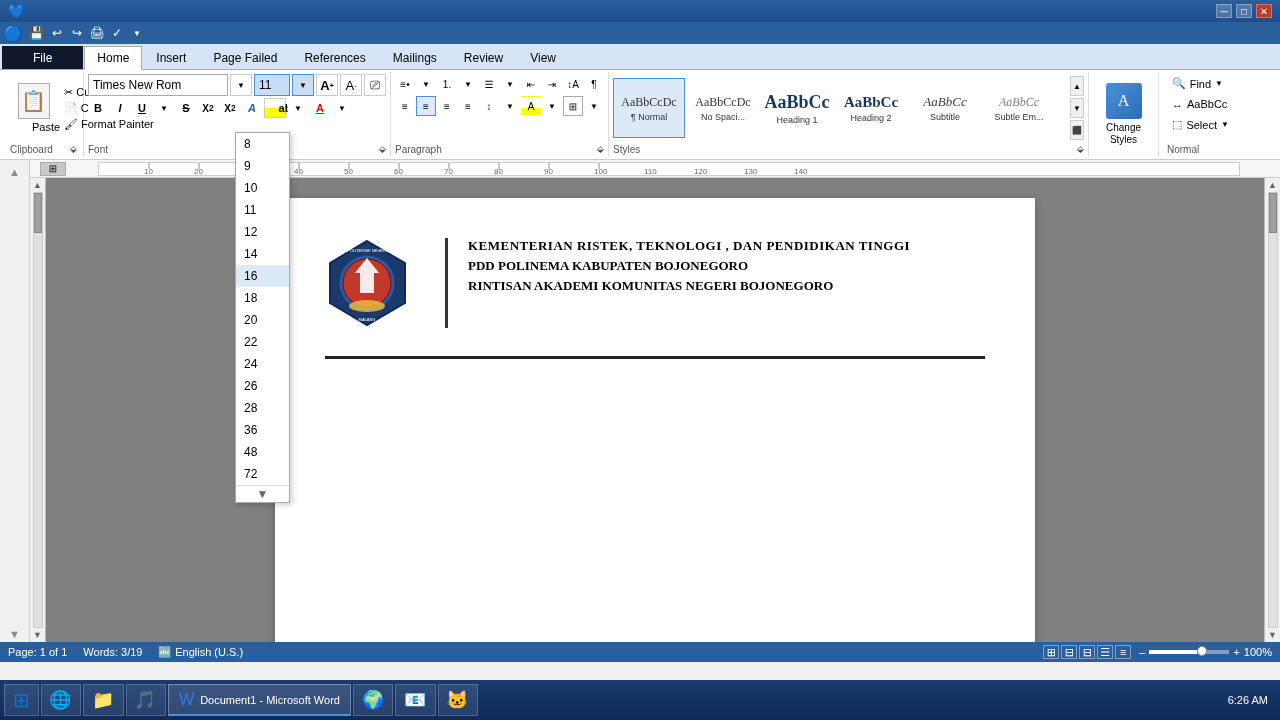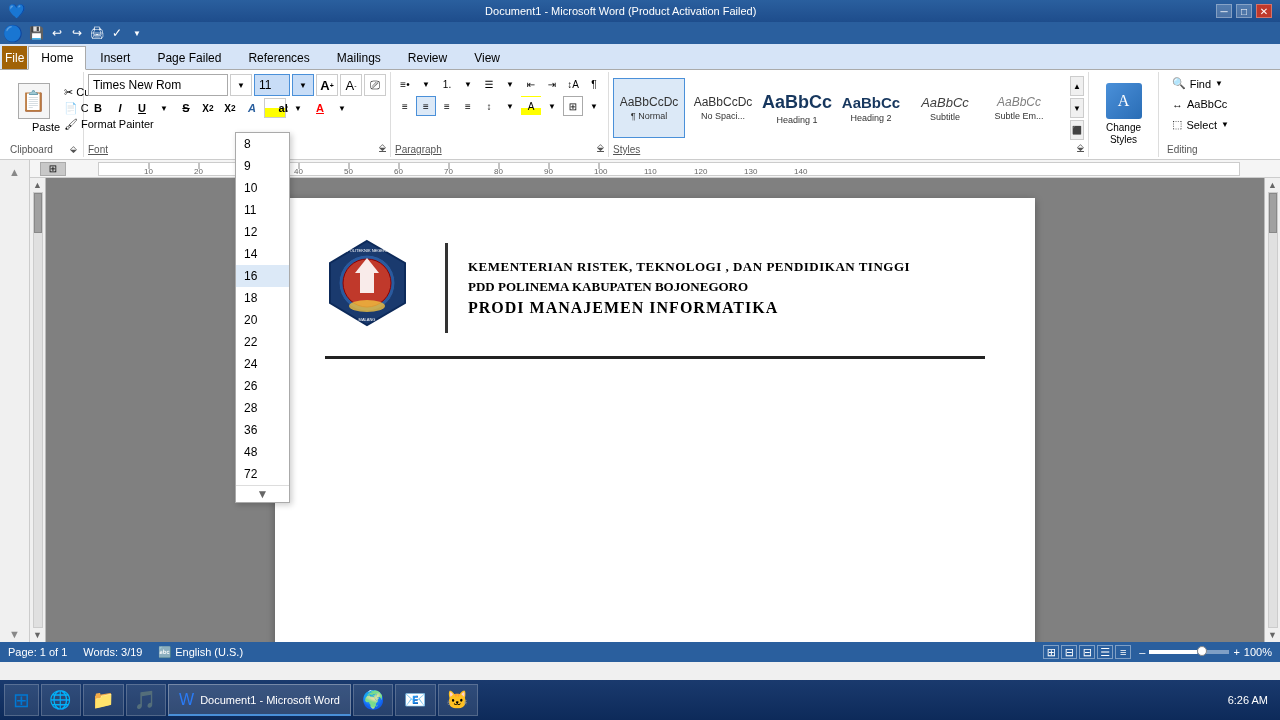--- a/index.html
+++ b/index.html
@@ -38,23 +38,23 @@
       margin-right: 1px;
       background: transparent;
     }
     .ribbon-tab.active {
       background: white;
       border-color: #aaa;
       border-bottom: 1px solid white;
       margin-bottom: -1px;
     }
     .file-tab {
-      background: #a16207;
+      background: #0f172a;
       color: white;
-      padding: 4px 2px;
+      padding: 4px 30px;
       font-size: 12px;
       cursor: pointer;
     }
 
     
     .ribbon {
       background: white;
       border-bottom: 1px solid #ccc;
       display: flex;
       align-items: stretch;
@@ -164,21 +164,21 @@
       font-size: 11px;
       font-weight: bold;
       display: flex;
       align-items: center;
       justify-content: center;
     }
     .format-btn.bold { font-weight: bold; }
     .format-btn.italic { font-style: italic; }
     .format-btn.underline { text-decoration: underline; }
     .format-btn.strikethrough { text-decoration: line-through; }
-    .group-label-row { display: flex; font-size: 10px; color: #555; margin-top: auto; text-decoration: underline; }
+    .group-label-row { display: flex; align-items: center; font-size: 10px; color: #555; margin-top: auto; }
 
     
     .para-group {
       padding: 2px 4px;
       border-right: 1px solid #ddd;
       display: flex;
       flex-direction: column;
       gap: 2px;
       min-width: 150px;
     }
@@ -217,21 +217,21 @@
       display: flex;
       flex-direction: column;
       align-items: center;
       justify-content: center;
       font-size: 11px;
       padding: 2px;
     }
     .style-item.selected { background: #dce9f7; border-color: #4a90d9; }
     .style-preview {
       font-size: 14px;
-      font-family: Liberation Sans, sans-serif;
+      font-family: Liberation Serif, serif;
       margin-bottom: 2px;
     }
     .style-name { font-size: 9px; color: #333; text-align: center; }
     .styles-scroll {
       display: flex;
       flex-direction: column;
       justify-content: center;
       gap: 2px;
     }
     .scroll-arrow {
@@ -350,21 +350,20 @@
       width: 760px;
       min-height: 480px;
       box-shadow: 0 2px 8px rgba(0,0,0,0.3);
       padding: 40px 50px;
       position: relative;
     }
 
     
     .letterhead {
       display: flex;
-      align-items: center;
       margin-bottom: 10px;
       padding-bottom: 8px;
     }
     .logo-area {
       width: 100px;
       height: 100px;
       margin-right: 20px;
       flex-shrink: 0;
     }
     .letterhead-divider {
@@ -527,21 +526,20 @@
     .subtitle-preview { font-size: 13px; color: #404040; font-style: italic; }
     .subtle-em-preview { font-size: 12px; color: #808080; font-style: italic; }
   </style>
 </head>
 <body>
 
 <div class="title-bar">
   <div style="display:flex;align-items:center;gap:4px;">
     <span style="font-size:14px;">💙</span>
   </div>
-  <div class="title-bar-text">Document1 - Microsoft Word (Product Activation Failed)</div>
   <div class="title-bar-controls">
     <div class="title-btn">─</div>
     <div class="title-btn">□</div>
     <div class="title-btn" style="background:#c0392b;">✕</div>
   </div>
 </div>
 
 <div class="quick-access">
   <div class="qa-btn" style="font-size:16px; margin-right:4px;">🔵</div>
   <div class="qa-btn">💾</div>
@@ -719,21 +717,21 @@
     </div>
     <div class="editing-btn">
       <span>↔</span>
       <span>AaBbCc</span>
     </div>
     <div class="editing-btn">
       <span>⬚</span>
       <span>Select</span>
       <span style="font-size:8px;">▼</span>
     </div>
-    <span class="ribbon-group-label">Editing</span>
+    <span class="ribbon-group-label">Normal</span>
   </div>
 </div>
 
 <div style="display:flex; height:calc(720px - 22px - 22px - 26px - 90px - 18px - 20px - 40px);">
 
   <div class="left-sidebar">
     <div style="font-size:11px;color:#888;cursor:pointer;margin-top:2px;">▲</div>
     <div style="font-size:11px;color:#888;cursor:pointer;margin-top:auto;margin-bottom:2px;">▼</div>
   </div>
 
@@ -806,21 +804,21 @@
                 <ellipse cx="42" cy="68" rx="18" ry="6" fill="#f0c040" opacity="0.8"></ellipse>
 
                 <text x="42" y="14" text-anchor="middle" fill="white" font-size="4" font-family="Arial">POLITEKNIK NEGERI</text>
                 <text x="42" y="83" text-anchor="middle" fill="white" font-size="4" font-family="Arial">MALANG</text>
               </svg>
             </div>
             <div class="letterhead-divider"></div>
             <div class="letterhead-text">
               <div class="letterhead-line1">KEMENTERIAN RISTEK, TEKNOLOGI , DAN PENDIDIKAN TINGGI</div>
               <div class="letterhead-line2">PDD POLINEMA KABUPATEN BOJONEGORO</div>
-              <div class="letterhead-line4">PRODI MANAJEMEN INFORMATIKA</div>
+              <div class="letterhead-line3">RINTISAN AKADEMI KOMUNITAS NEGERI BOJONEGORO</div>
             </div>
           </div>
           <hr class="letterhead-hr">
 
           <div style="min-height:300px;"></div>
         </div>
       </div>
 
       <div style="width:16px;background:#f0f0f0;border-left:1px solid #bbb;display:flex;flex-direction:column;align-items:center;padding:2px 0;">
         <div style="font-size:9px;cursor:pointer;color:#666;">▲</div>

